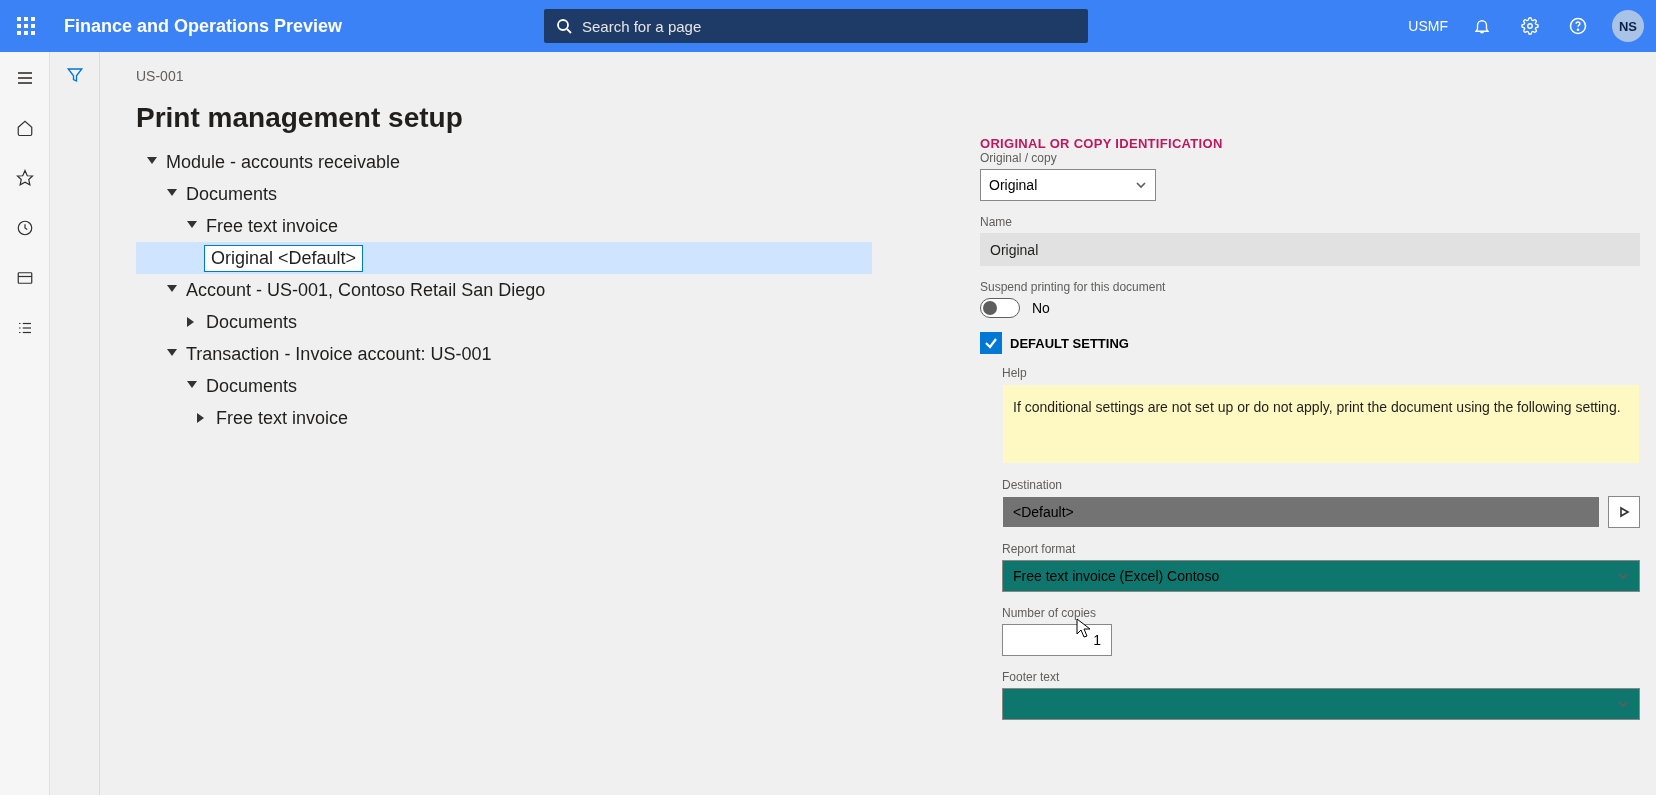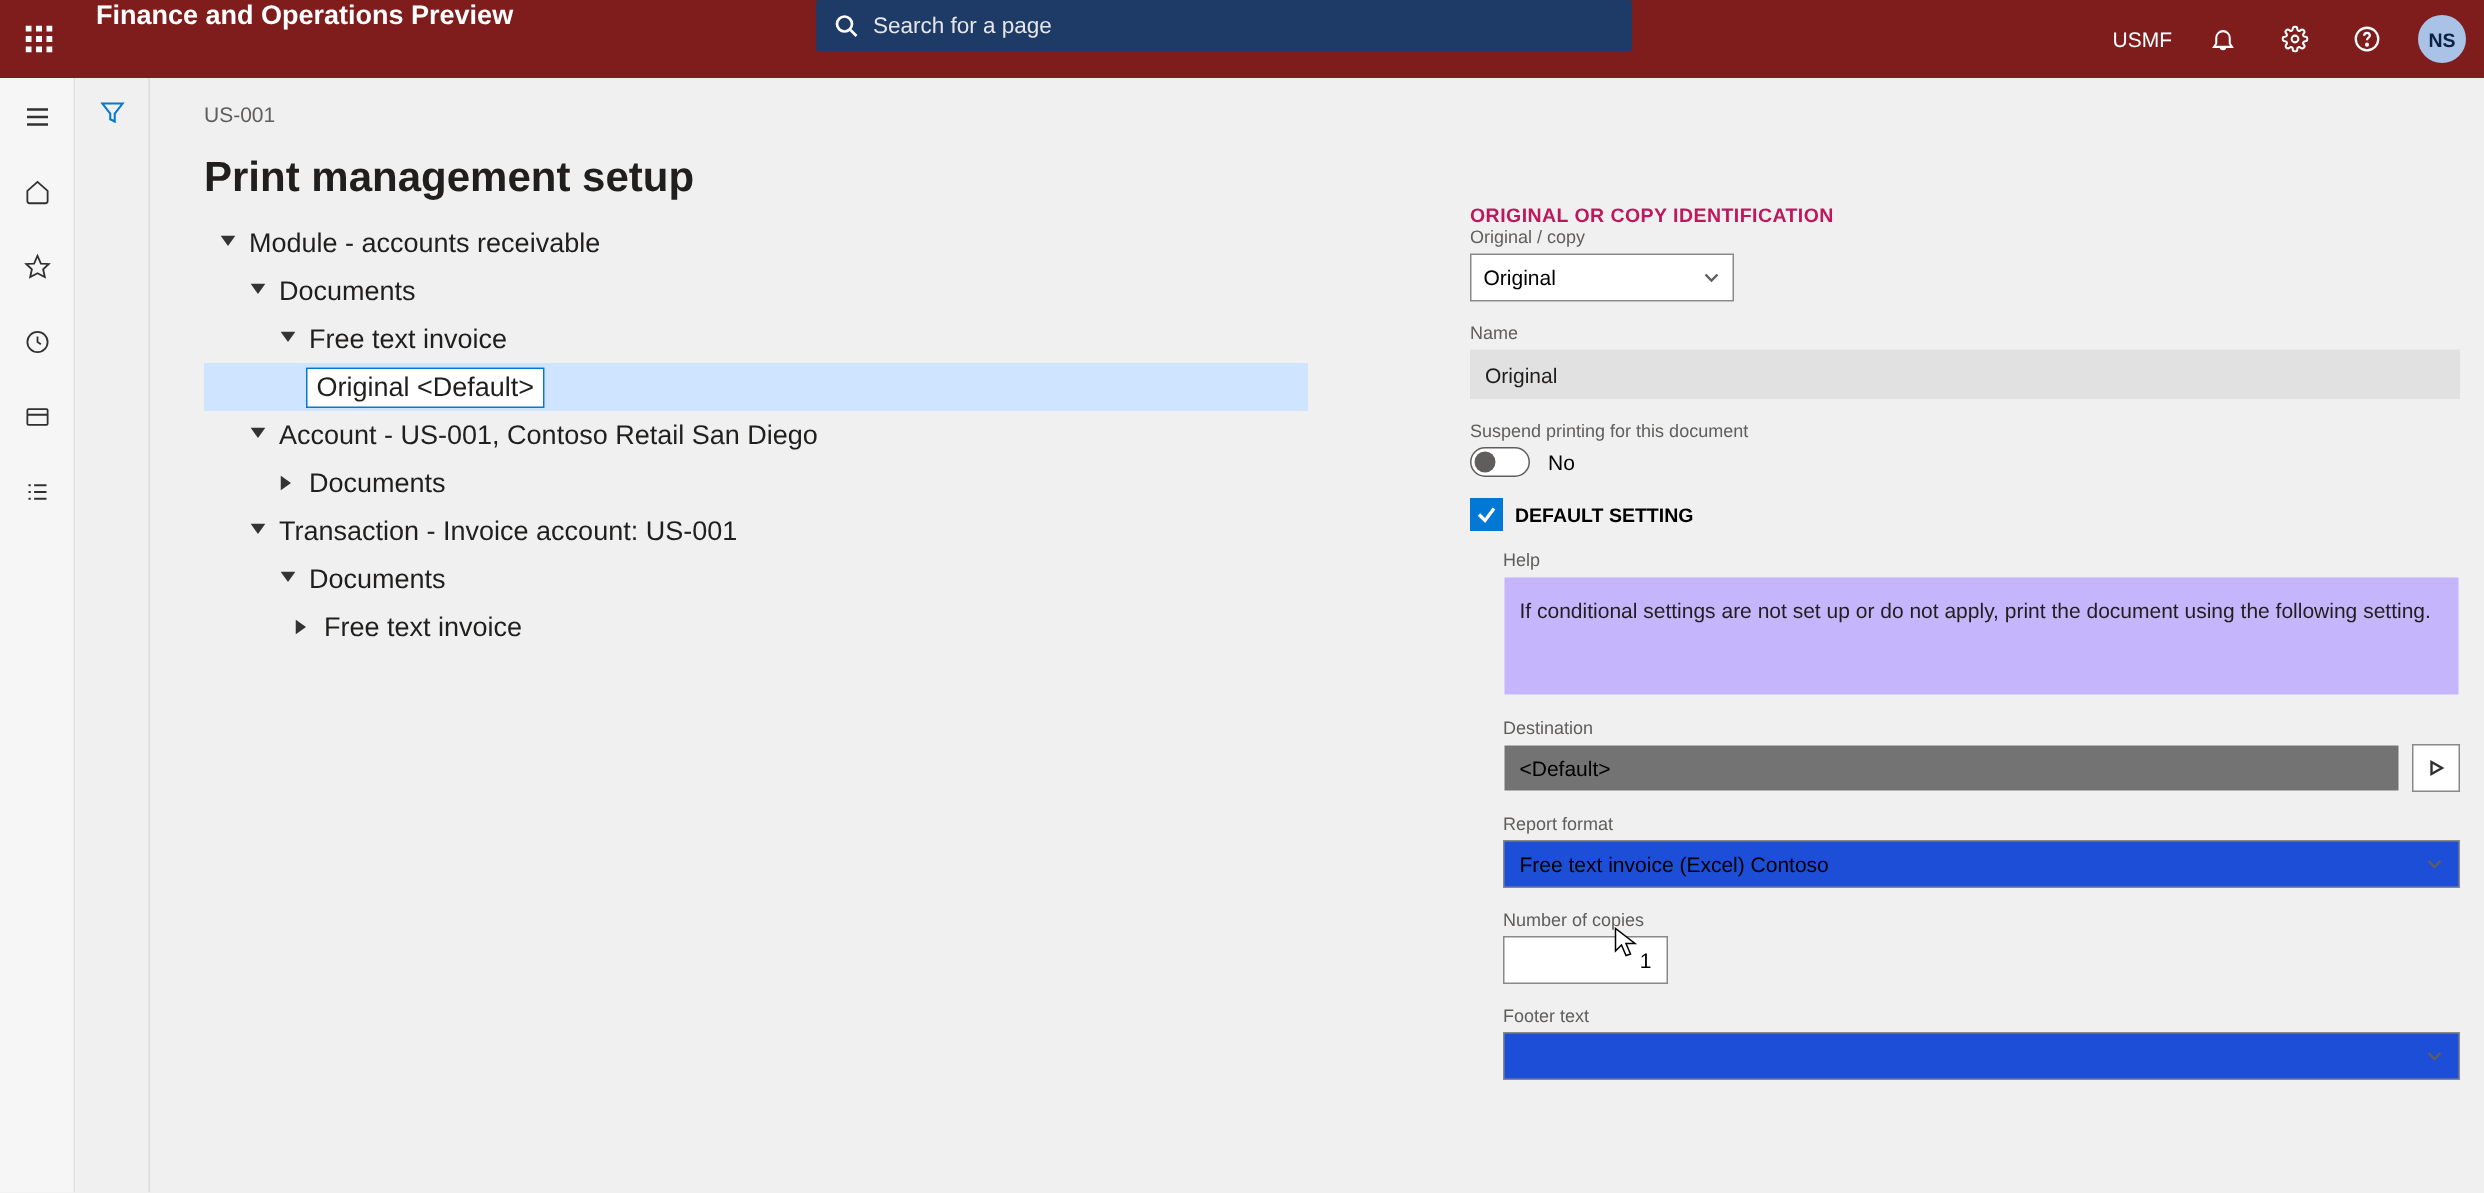--- a/index.html
+++ b/index.html
@@ -1,19 +1,19 @@
 <!DOCTYPE html>
 <html><head>
 <meta charset="utf-8">
 <style>
   * { box-sizing: border-box; margin: 0; padding: 0; font-family: "Segoe UI", -apple-system, sans-serif; }
   body { background: #f0f0f0; width: 1656px; height: 795px; overflow: hidden; position: relative; }
 
   
-  .topbar { background: #7f1d1d; height: 52px; display: flex; align-items: flex-start; color: #fff; }
+  .topbar { background: #3b82f6; height: 52px; display: flex; align-items: center; color: #fff; }
   .waffle { width: 52px; height: 52px; display: flex; align-items: center; justify-content: center; cursor: pointer; }
   .app-title { font-size: 18px; font-weight: 600; margin-left: 12px; }
   .search-box { margin-left: auto; position: absolute; left: 544px; width: 544px; height: 34px; background: #1e3a66; border-radius: 2px; display: flex; align-items: center; padding: 0 12px; color: #e6e6e6; }
   .search-box svg { margin-right: 10px; flex-shrink: 0; }
   .search-ph { font-size: 15px; color:#e6e6e6; }
   .top-right { margin-left: auto; display: flex; align-items: center; gap: 20px; padding-right: 12px; height:52px;}
   .company { font-size: 14px; color:#fff; }
   .top-icon { width: 28px; height: 28px; display: flex; align-items: center; justify-content: center; cursor: pointer; }
   .avatar-circle { width: 32px; height: 32px; border-radius: 50%; background: #a9c3e6; color: #0b2245; display: flex; align-items: center; justify-content: center; font-size: 13px; font-weight: 600; }
 
@@ -54,25 +54,25 @@
   .toggle { width:40px; height:20px; border:1px solid #605e5c; border-radius:10px; background:#fff; position:relative; cursor:pointer;}
   .toggle::after { content:""; position:absolute; left:2px; top:2px; width:14px; height:14px; background:#605e5c; border-radius:50%;}
   .toggle-state { font-size:14px; }
 
   .checkbox-row { display:flex; align-items:center; gap:8px; margin-bottom:12px;}
   .checkbox { width:22px; height:22px; background:#0078d4; display:flex; align-items:center; justify-content:center;}
   .checkbox svg { color:#fff; }
   .default-label { font-size:13px; font-weight:700; }
 
   .subform { padding-left:22px; }
-  .help-box { width:100%; min-height:80px; background:#c4b5fd; border:1px solid #f0f0f0; padding:12px 10px; font-size:14px; color:#201f1e; line-height:1.45;}
+  .help-box { width:100%; min-height:80px; background:#fef9c3; border:1px solid #f0f0f0; padding:12px 10px; font-size:14px; color:#201f1e; line-height:1.45;}
   .dest-row { display:flex; gap:8px; align-items:center; }
   .dest-input { flex:1; height:32px; background:#737373; border:1px solid #f3f2f1; padding:0 10px; display:flex; align-items:center; font-size:14px;}
   .play-btn { width:32px; height:32px; border:1px solid #8a8886; background:#fff; display:flex; align-items:center; justify-content:center; cursor:pointer;}
-  .dropdown-wide { width:100%; height:32px; border:1px solid #8a8886; background:#1d4ed8; display:flex; align-items:center; justify-content:space-between; padding:0 10px; font-size:14px;}
+  .dropdown-wide { width:100%; height:32px; border:1px solid #8a8886; background:#0f766e; display:flex; align-items:center; justify-content:space-between; padding:0 10px; font-size:14px;}
   .num-input { width:110px; height:32px; border:1px solid #8a8886; background:#fff; text-align:right; padding:0 10px; font-size:14px; display:flex; align-items:center; justify-content:flex-end;}
 
   
   .cursor-ptr { position:absolute; left:1076px; top:618px; pointer-events:none; }
 </style>
 </head>
 <body>
 
 <div class="topbar">
   <div class="waffle">

